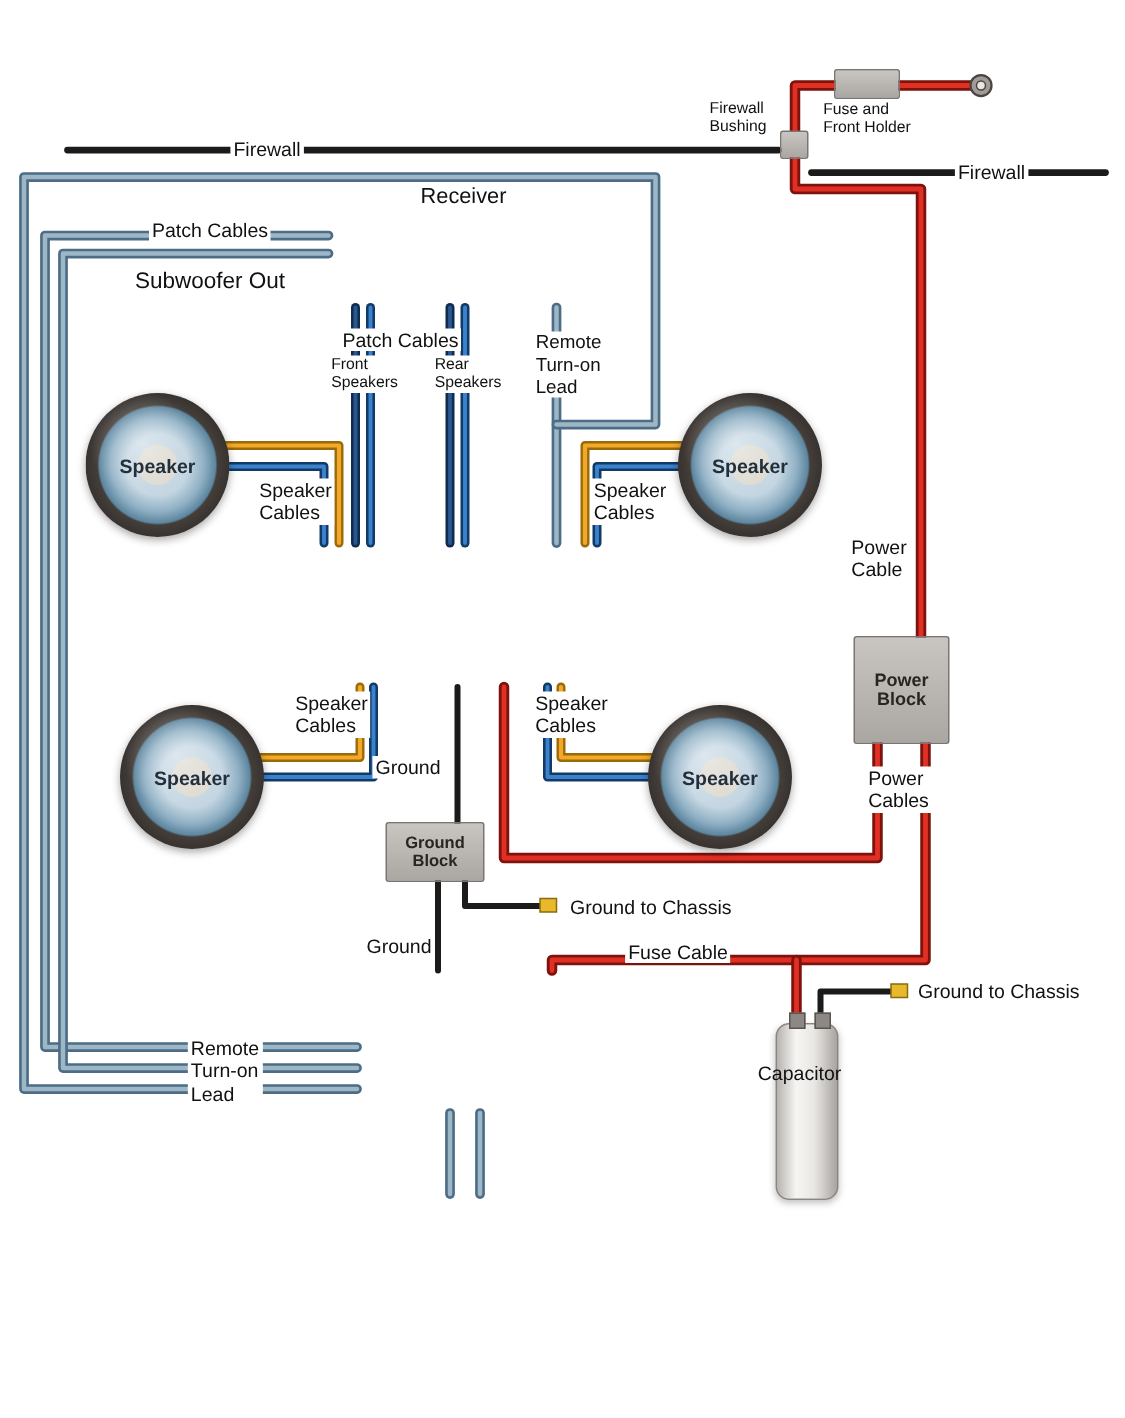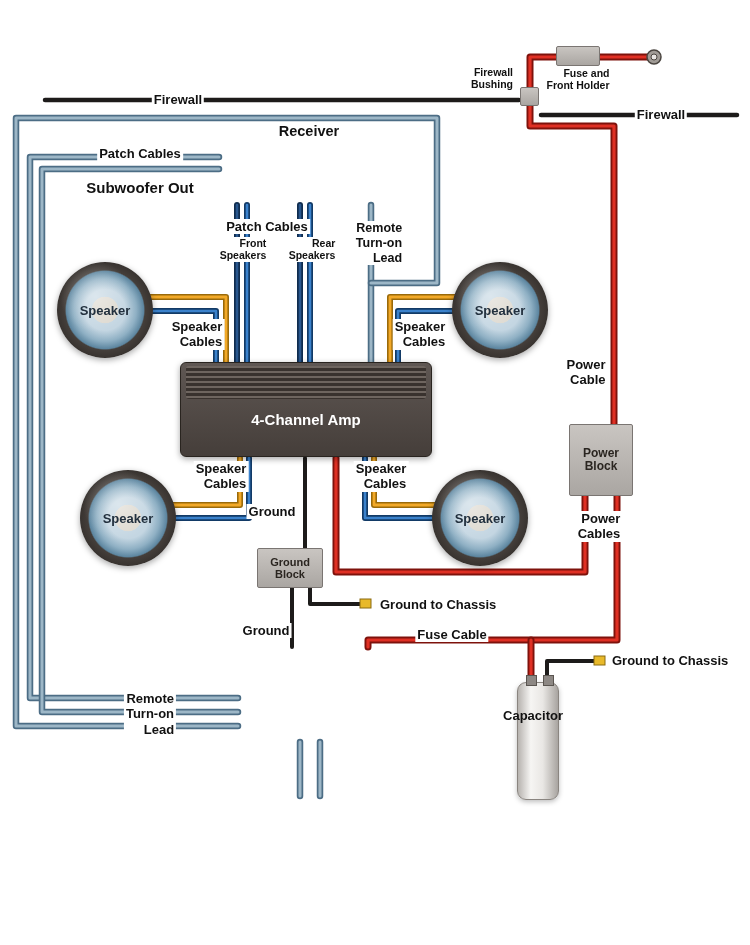--- a/index.html
+++ b/index.html
@@ -57,21 +57,21 @@
   .speaker span{color:#22303e;font-weight:bold;font-size:13px;}
   .subwoofer{position:absolute;left:234px;top:790px;width:152px;height:152px;border-radius:50%;z-index:2;
      background:radial-gradient(circle at 40% 36%,rgba(255,255,255,.4),rgba(255,255,255,0) 42%),
        radial-gradient(circle,#ddd9d0 0 17%,#c4d6e2 18% 30%,#8fb0c4 47%,#5d86a0 58%,#443e3a 60%,#2e2a27 82%,#554f4a 100%);
      box-shadow:0 2px 7px rgba(0,0,0,.4);display:flex;align-items:center;justify-content:center;}
   .subwoofer span{color:#22303e;font-weight:bold;font-size:15px;}
   .capacitor{left:517px;top:682px;width:42px;height:118px;z-index:2;border:1px solid #8a8580;border-radius:9px;
      background:linear-gradient(90deg,#b7b3af,#f6f5f3 32%,#e9e7e4 62%,#a8a4a0);box-shadow:0 2px 5px rgba(0,0,0,.25);}
   .capterm{position:absolute;width:9px;height:9px;background:#8d8884;border:1px solid #5a5550;top:-8px;}
   
-  .lbl{position:absolute;font-weight:bold;color:#111;text-align:right;line-height:1.18;
+  .lbl{position:absolute;font-weight:normal;color:#111;text-align:left;line-height:1.18;
        background:#fff;padding:0 2px;z-index:3;white-space:nowrap;}
   .ctr{transform:translateX(-50%);}
   .f10{font-size:10.5px}.f11{font-size:15px}.f12{font-size:12.5px}.f13{font-size:13px}.f14{font-size:14.5px}
   .lbl span{display:block;}
 </style>
 </head>
 <body>
 
 <div class="canvas">
 
@@ -178,23 +178,20 @@
   <div class="speaker" style="left:452px;top:262px">
     <span>Speaker</span>
     </div>
   <div class="speaker" style="left:80px;top:470px">
     <span>Speaker</span>
     </div>
   <div class="speaker" style="left:432px;top:470px">
     <span>Speaker</span>
     </div>
 
-  <div class="comp amp amp4">
-    <div class="amplabel">4-Channel Amp</div>
-  </div>
 
   <div class="comp grayblock pblock">
     <div class="blocktxt">Power</div>
     <div class="blocktxt">Block</div>
   </div>
 
   <div class="comp grayblock gblock">
     <div class="blocktxt" style="font-size:11px">Ground</div>
     <div class="blocktxt" style="font-size:11px">Block</div>
   </div>

